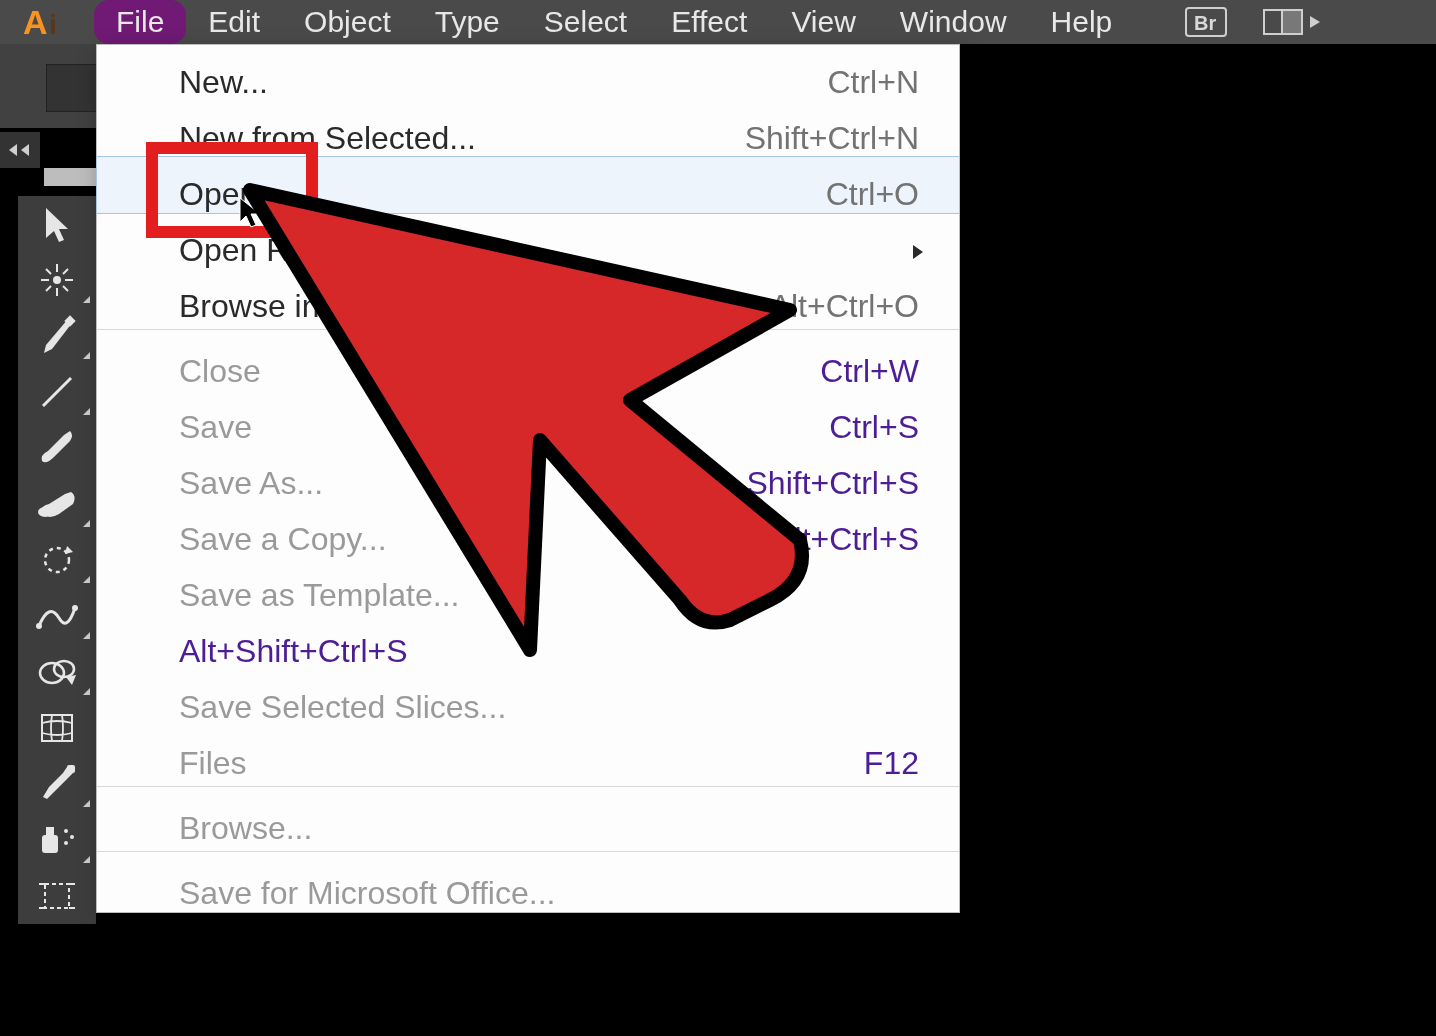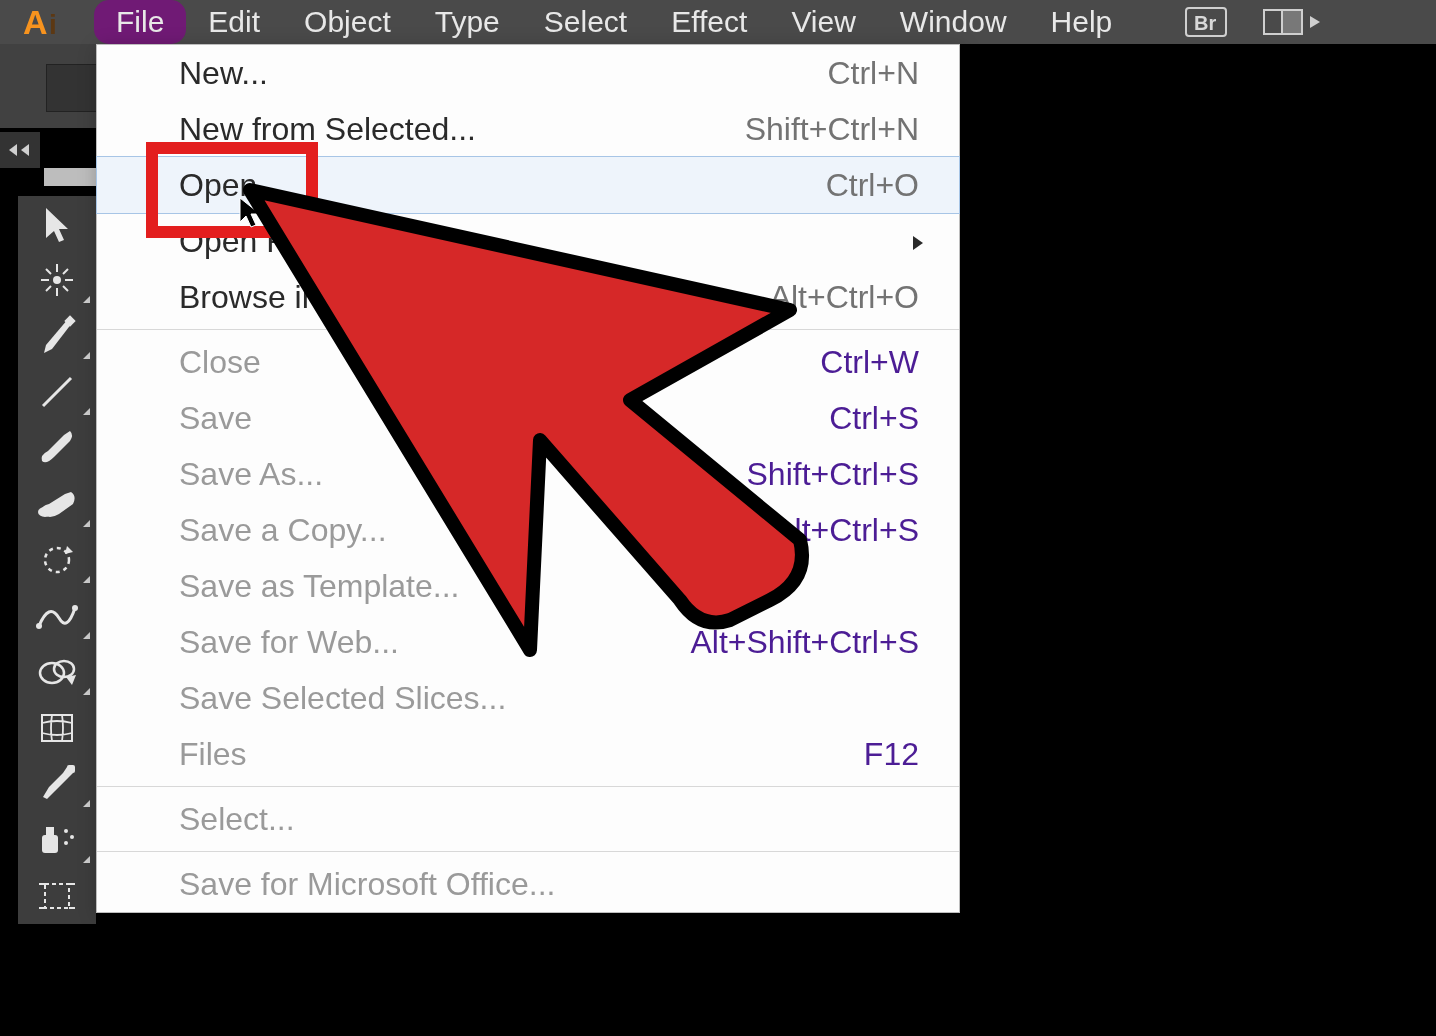--- a/index.html
+++ b/index.html
@@ -13,21 +13,21 @@
   .subbar{position:absolute;left:0;top:44px;width:100%;height:84px;background:#414141;}
   .subbar .inner{position:absolute;left:46px;top:20px;right:170px;height:46px;background:#333333;border:1px solid #222;display:flex;align-items:center;}
   .collapse-handle{position:absolute;left:0;top:132px;width:40px;height:36px;background:#333333;display:flex;align-items:center;justify-content:center;}
   .ruler{position:absolute;left:44px;top:168px;width:68px;height:18px;background:#bdbdbd;}
   .toolbar{position:absolute;left:18px;top:196px;width:78px;background:#3d3d3d;display:flex;flex-direction:column;align-items:center;gap:0;}
   .tool{width:78px;height:56px;display:flex;align-items:center;justify-content:center;position:relative;}
   .tool svg{display:block;}
   .tool .corner{position:absolute;right:6px;bottom:5px;width:0;height:0;border-left:7px solid transparent;border-bottom:7px solid #cfcfcf;}
   .canvas-dark{position:absolute;left:958px;top:44px;right:0;bottom:0;background:#000;}
   .dropdown{position:absolute;left:96px;top:44px;width:862px;background:#fdfdfd;border:1px solid #bdbdbd;box-shadow:2px 4px 18px rgba(0,0,0,0.25);}
-  .dd-row{display:flex;align-items:center;height:56px;padding:0 40px 0 82px;color:#2a2a2a;font-size:32px;white-space:nowrap;gap:6px;}
+  .dd-row{display:flex;align-items:flex-end;height:56px;padding:0 40px 0 82px;color:#2a2a2a;font-size:32px;white-space:nowrap;gap:6px;}
   .dd-row .label{flex:1;}
   .dd-row .shortcut{color:#737373;}
   .dd-row.disabled{color:#9a9a9a;}
   .dd-row.disabled .shortcut{color:#4c1d95;}
   .dd-row.hovered{background:#eef4fb;border:1px solid #a7c5e6;margin:-1px;}
   .dd-row .submenu-arrow{margin-left:auto;margin-right:-6px;}
   .divider{height:1px;background:#d8d8d8;margin:4px 0;}
   
   .red-box{position:absolute;left:146px;top:142px;width:172px;height:96px;border:12px solid #e31e1e;box-sizing:border-box;pointer-events:none;}
   
@@ -249,33 +249,32 @@
       <span class="shortcut">Shift+Ctrl+S</span>
     </div>
     <div class="dd-row disabled">
       <span class="label">Save a Copy...</span>
       <span class="shortcut">Alt+Ctrl+S</span>
     </div>
     <div class="dd-row disabled">
       <span class="label">Save as Template...</span>
     </div>
     <div class="dd-row disabled">
-      <span class="label">Save for Web...</span>
       <span class="shortcut">Alt+Shift+Ctrl+S</span>
     </div>
     <div class="dd-row disabled">
       <span class="label">Save Selected Slices...</span>
     </div>
     <div class="dd-row disabled">
       <span class="label">Files</span>
       <span class="shortcut">F12</span>
     </div>
     <div class="divider"></div>
     <div class="dd-row disabled">
-      <span class="label">Select...</span>
+      <span class="label">Browse...</span>
     </div>
     <div class="divider"></div>
     <div class="dd-row disabled">
       <span class="label">Save for Microsoft Office...</span>
     </div>
   </div>
 
 <div class="red-box"></div>
 
 <div class="small-cursor">

